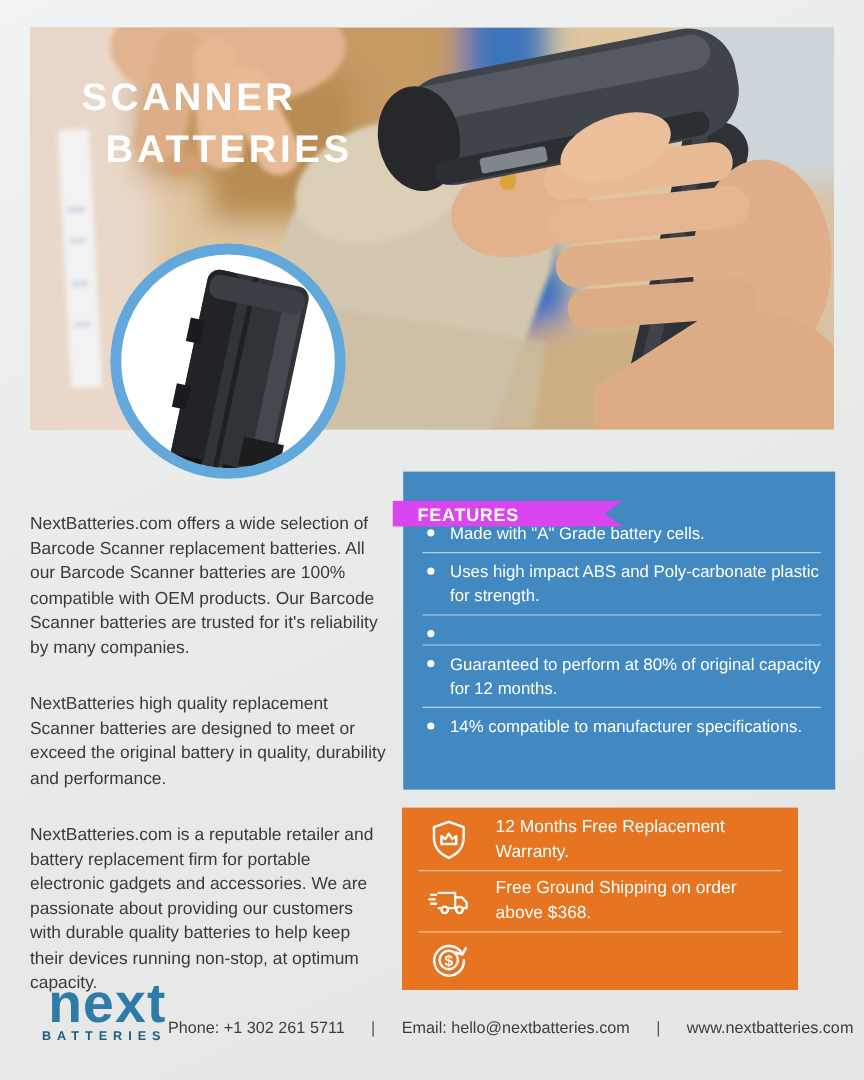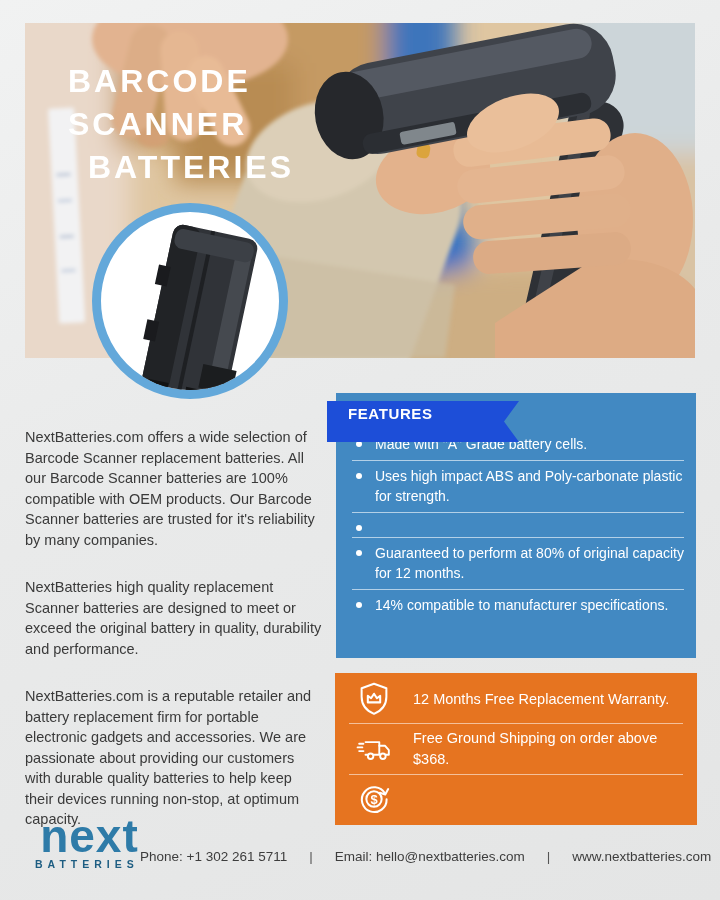--- a/index.html
+++ b/index.html
@@ -36,41 +36,41 @@
     color:#3a3a3a; font-size:14.5px; line-height:20.5px;
   }
   .intro p { margin:0 0 27px 0; }
 
   
   .features-panel {
     position:absolute; left:336px; top:393px; width:360px; height:265px;
     background:#4289c2; padding:36px 12px 0 16px;
   }
   .ribbon {
-    position:absolute; left:-9px; top:8px; width:192px; height:41px;
-    background:#1d4ed8; color:#ffffff; font-weight:bold; font-size:15px;
+    position:absolute; left:-9px; top:24px; width:192px; height:22px;
+    background:#d946ef; color:#ffffff; font-weight:bold; font-size:15px;
     letter-spacing:0.6px; line-height:25px; padding-left:21px;
     clip-path:polygon(0 0,100% 0,calc(100% - 15px) 50%,100% 100%,0 100%);
     z-index:2;
   }
   .ribbon-fold {
     position:absolute; left:-9px; top:32px; width:9px; height:10px;
     background:#1e1e1e; clip-path:polygon(0 0,100% 0,100% 100%);
   }
   .feature-row {
     display:flex; padding:5px 0 6px 2px;
     border-bottom:1px solid rgba(255,255,255,0.6);
     color:#ffffff; font-size:14px; line-height:20px;
   }
   .feature-row:last-child { border-bottom:none; }
   .bullet { flex:none; width:6px; height:6px; border-radius:50%; background:#ffffff; margin:7px 13px 0 2px; }
 
   
   .benefits-panel {
-    position:absolute; left:335px; top:673px; width:362px; height:152px;
+    position:absolute; left:335px; top:673px; width:330px; height:152px;
     background:#e67420; padding:2px 14px;
     display:flex; flex-direction:column;
   }
   .benefit-row {
     flex:1; display:flex; align-items:center; gap:21px; padding:4px 2px;
     border-bottom:1px solid rgba(255,255,255,0.55);
     color:#ffffff; font-size:14.5px; line-height:21px;
   }
   .benefit-row:last-child { border-bottom:none; }
   .benefit-icon { flex:none; width:36px; height:36px; margin-left:5px; }
@@ -165,21 +165,20 @@
         <ellipse cx="322" cy="70" rx="34" ry="44" fill="#26282c"></ellipse>
         <rect x="330" y="92" width="232" height="20" rx="9" fill="#2b2e33"></rect>
         <rect x="368" y="96" width="56" height="13" rx="3" fill="#8f969c" opacity="0.85"></rect>
       </g>
 
       <ellipse cx="488" cy="100" rx="48" ry="26" fill="#eabf9a" transform="rotate(-20 488 100)"></ellipse>
     </svg>
   </div>
 
   <div class="hero-title">
-    <div>BARCODE</div>
     <div>SCANNER</div>
     <div class="indent">BATTERIES</div>
   </div>
 
   <div class="battery-circle">
     <svg viewBox="0 0 196 196" width="196" height="196" aria-hidden="true">
       <ellipse cx="98" cy="188" rx="64" ry="8" fill="#000000" opacity="0.10"></ellipse>
       <g transform="rotate(12 98 105)">
         <rect x="55" y="18" width="86" height="168" rx="10" fill="#303338"></rect>
         <rect x="55" y="18" width="28" height="168" rx="10" fill="#212326"></rect>

